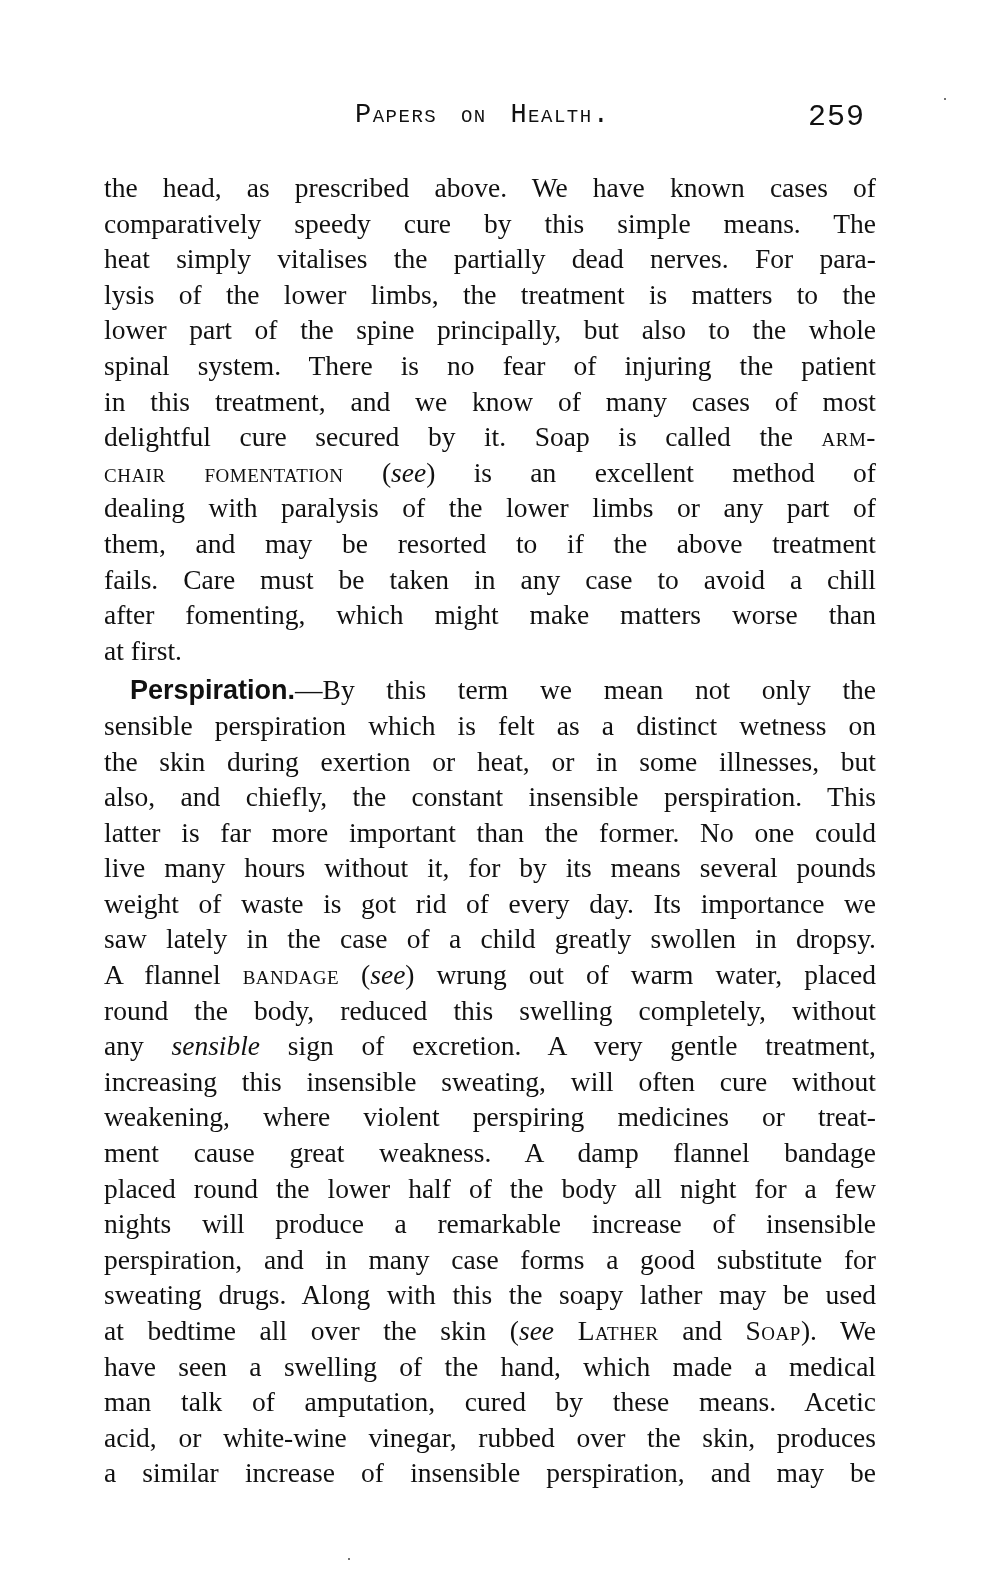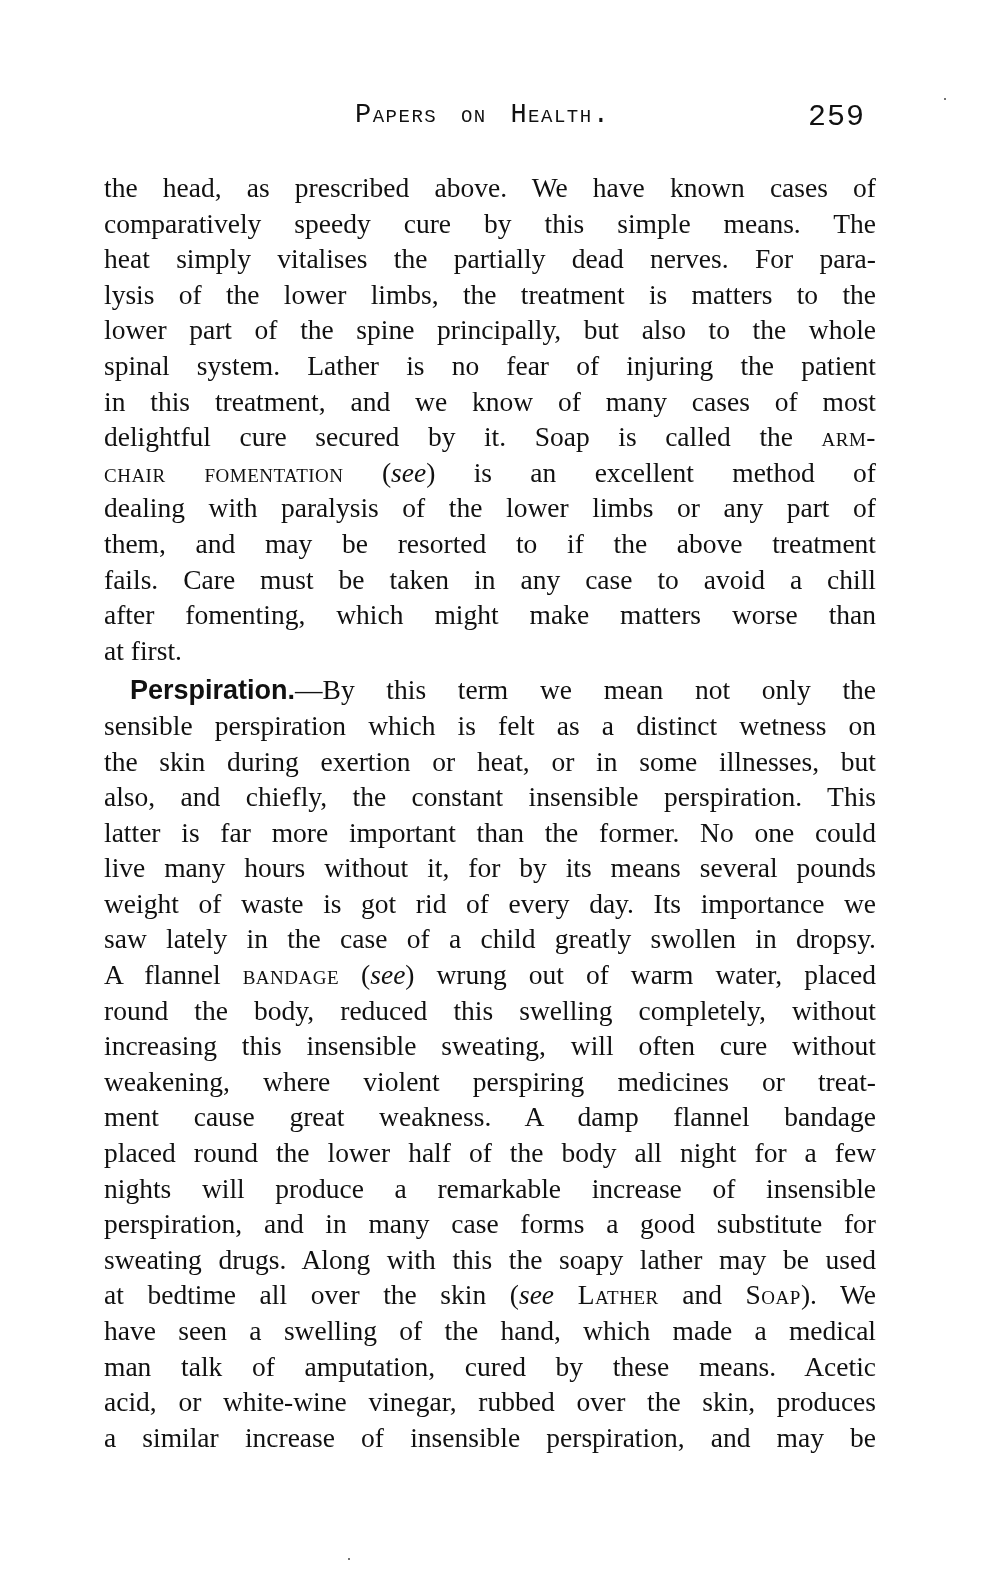--- a/index.html
+++ b/index.html
@@ -92,41 +92,42 @@
 <span class="speck" style="left:944px; top:98px;"></span>
 <span class="speck" style="left:348px; top:1558px;"></span>
 
 <div class="body-text" id="body-text">
     <div>
       <span class="line"><span>the head, as prescribed above.  We have known cases of</span></span>
       <span class="line"><span>comparatively speedy cure by this simple means.  The</span></span>
       <span class="line"><span>heat simply vitalises the partially dead nerves.  For para-</span></span>
       <span class="line"><span>lysis of the lower limbs, the treatment is matters to the</span></span>
       <span class="line"><span>lower part of the spine principally, but also to the whole</span></span>
-      <span class="line"><span>spinal system.  Lather is no fear of injuring the patient</span></span>
+      <span class="line"><span>spinal system.  There is no fear of injuring the patient</span></span>
       <span class="line"><span>in this treatment, and we know of many cases of most</span></span>
       <span class="line"><span>delightful cure secured by it.  Soap is called the </span><span class="sc">arm-</span></span>
       <span class="line"><span class="sc">chair fomentation</span><span> (</span><span class="it">see</span><span>) is an excellent method of</span></span>
       <span class="line"><span>dealing with paralysis of the lower limbs or any part of</span></span>
       <span class="line"><span>them, and may be resorted to if the above treatment</span></span>
       <span class="line"><span>fails.  Care must be taken in any case to avoid a chill</span></span>
       <span class="line"><span>after fomenting, which might make matters worse than</span></span>
       <span class="line last"><span>at first.</span></span>
     </div>
     <div style="margin-top: 4px;">
       <span class="line indent"><span class="heading-word">Perspiration.</span><span>—By this term we mean not only the</span></span>
       <span class="line"><span>sensible perspiration which is felt as a distinct wetness on</span></span>
       <span class="line"><span>the skin during exertion or heat, or in some illnesses, but</span></span>
       <span class="line"><span>also, and chiefly, the constant insensible perspiration.  This</span></span>
       <span class="line"><span>latter is far more important than the former.  No one could</span></span>
       <span class="line"><span>live many hours without it, for by its means several pounds</span></span>
       <span class="line"><span>weight of waste is got rid of every day.  Its importance we</span></span>
       <span class="line"><span>saw lately in the case of a child greatly swollen in dropsy.</span></span>
       <span class="line"><span>A flannel </span><span class="sc">bandage</span><span> (</span><span class="it">see</span><span>) wrung out of warm water, placed</span></span>
       <span class="line"><span>round the body, reduced this swelling completely, without</span></span>
+      <span class="line"><span>any </span><span class="it">sensible</span><span> sign of excretion.  A very gentle treatment,</span></span>
       <span class="line"><span>increasing this insensible sweating, will often cure without</span></span>
       <span class="line"><span>weakening, where violent perspiring medicines or treat-</span></span>
       <span class="line"><span>ment cause great weakness.  A damp flannel bandage</span></span>
       <span class="line"><span>placed round the lower half of the body all night for a few</span></span>
       <span class="line"><span>nights will produce a remarkable increase of insensible</span></span>
       <span class="line"><span>perspiration, and in many case forms a good substitute for</span></span>
       <span class="line"><span>sweating drugs.  Along with this the soapy lather may be used</span></span>
       <span class="line"><span>at bedtime all over the skin (</span><span class="it">see</span><span> </span><span class="sc">Lather</span><span> and </span><span class="sc">Soap</span><span>).  We</span></span>
       <span class="line"><span>have seen a swelling of the hand, which made a medical</span></span>
       <span class="line"><span>man talk of amputation, cured by these means.  Acetic</span></span>

